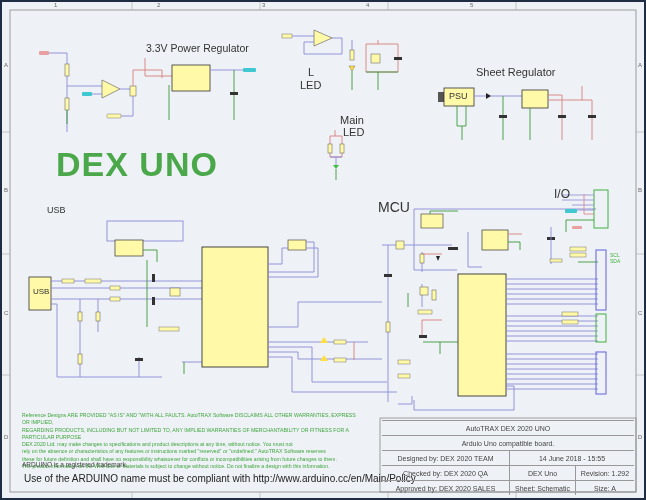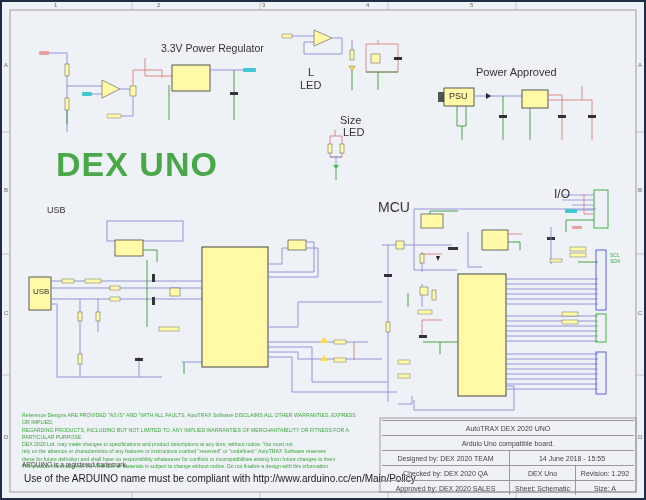--- a/index.html
+++ b/index.html
@@ -261,26 +261,26 @@
 <span class="zone" style="left:2px;top:185px">B</span>
 <span class="zone" style="left:2px;top:308px">C</span>
 <span class="zone" style="left:2px;top:432px">D</span>
 <span class="zone" style="left:636px;top:60px">A</span>
 <span class="zone" style="left:636px;top:185px">B</span>
 <span class="zone" style="left:636px;top:308px">C</span>
 <span class="zone" style="left:636px;top:432px">D</span>
 
 <div class="title-big">DEX UNO</div>
 
-<span class="lbl sec" style="left:159px;top:40px;font-size:10.5px">3.3V Power Regulator</span>
+<span class="lbl sec" style="left:144px;top:40px;font-size:10.5px">3.3V Power Regulator</span>
 <span class="lbl" style="left:306px;top:64px;font-size:11px">L</span>
 <span class="lbl" style="left:298px;top:77px;font-size:11px">LED</span>
-<span class="lbl" style="left:338px;top:112px;font-size:11px">Size</span>
+<span class="lbl" style="left:338px;top:112px;font-size:11px">Main</span>
 <span class="lbl" style="left:341px;top:124px;font-size:11px">LED</span>
-<span class="lbl" style="left:474px;top:64px;font-size:11px">Power Approved</span>
+<span class="lbl" style="left:474px;top:64px;font-size:11px">Sheet Regulator</span>
 <span class="lbl" style="left:45px;top:203px;font-size:9px">USB</span>
 <span class="lbl" style="left:376px;top:197px;font-size:14px">MCU</span>
 <span class="lbl" style="left:552px;top:185px;font-size:12px">I/O</span>
 
 <span class="lbl" style="left:447px;top:89px;font-size:9px">PSU</span>
 <span class="lbl" style="left:31px;top:285px;font-size:8px">USB</span>
 <span class="lbl" style="left:608px;top:250px;font-size:5px;color:#40b040">SCL</span>
 <span class="lbl" style="left:608px;top:256px;font-size:5px;color:#40b040">SDA</span>
 
 <div class="disc">

